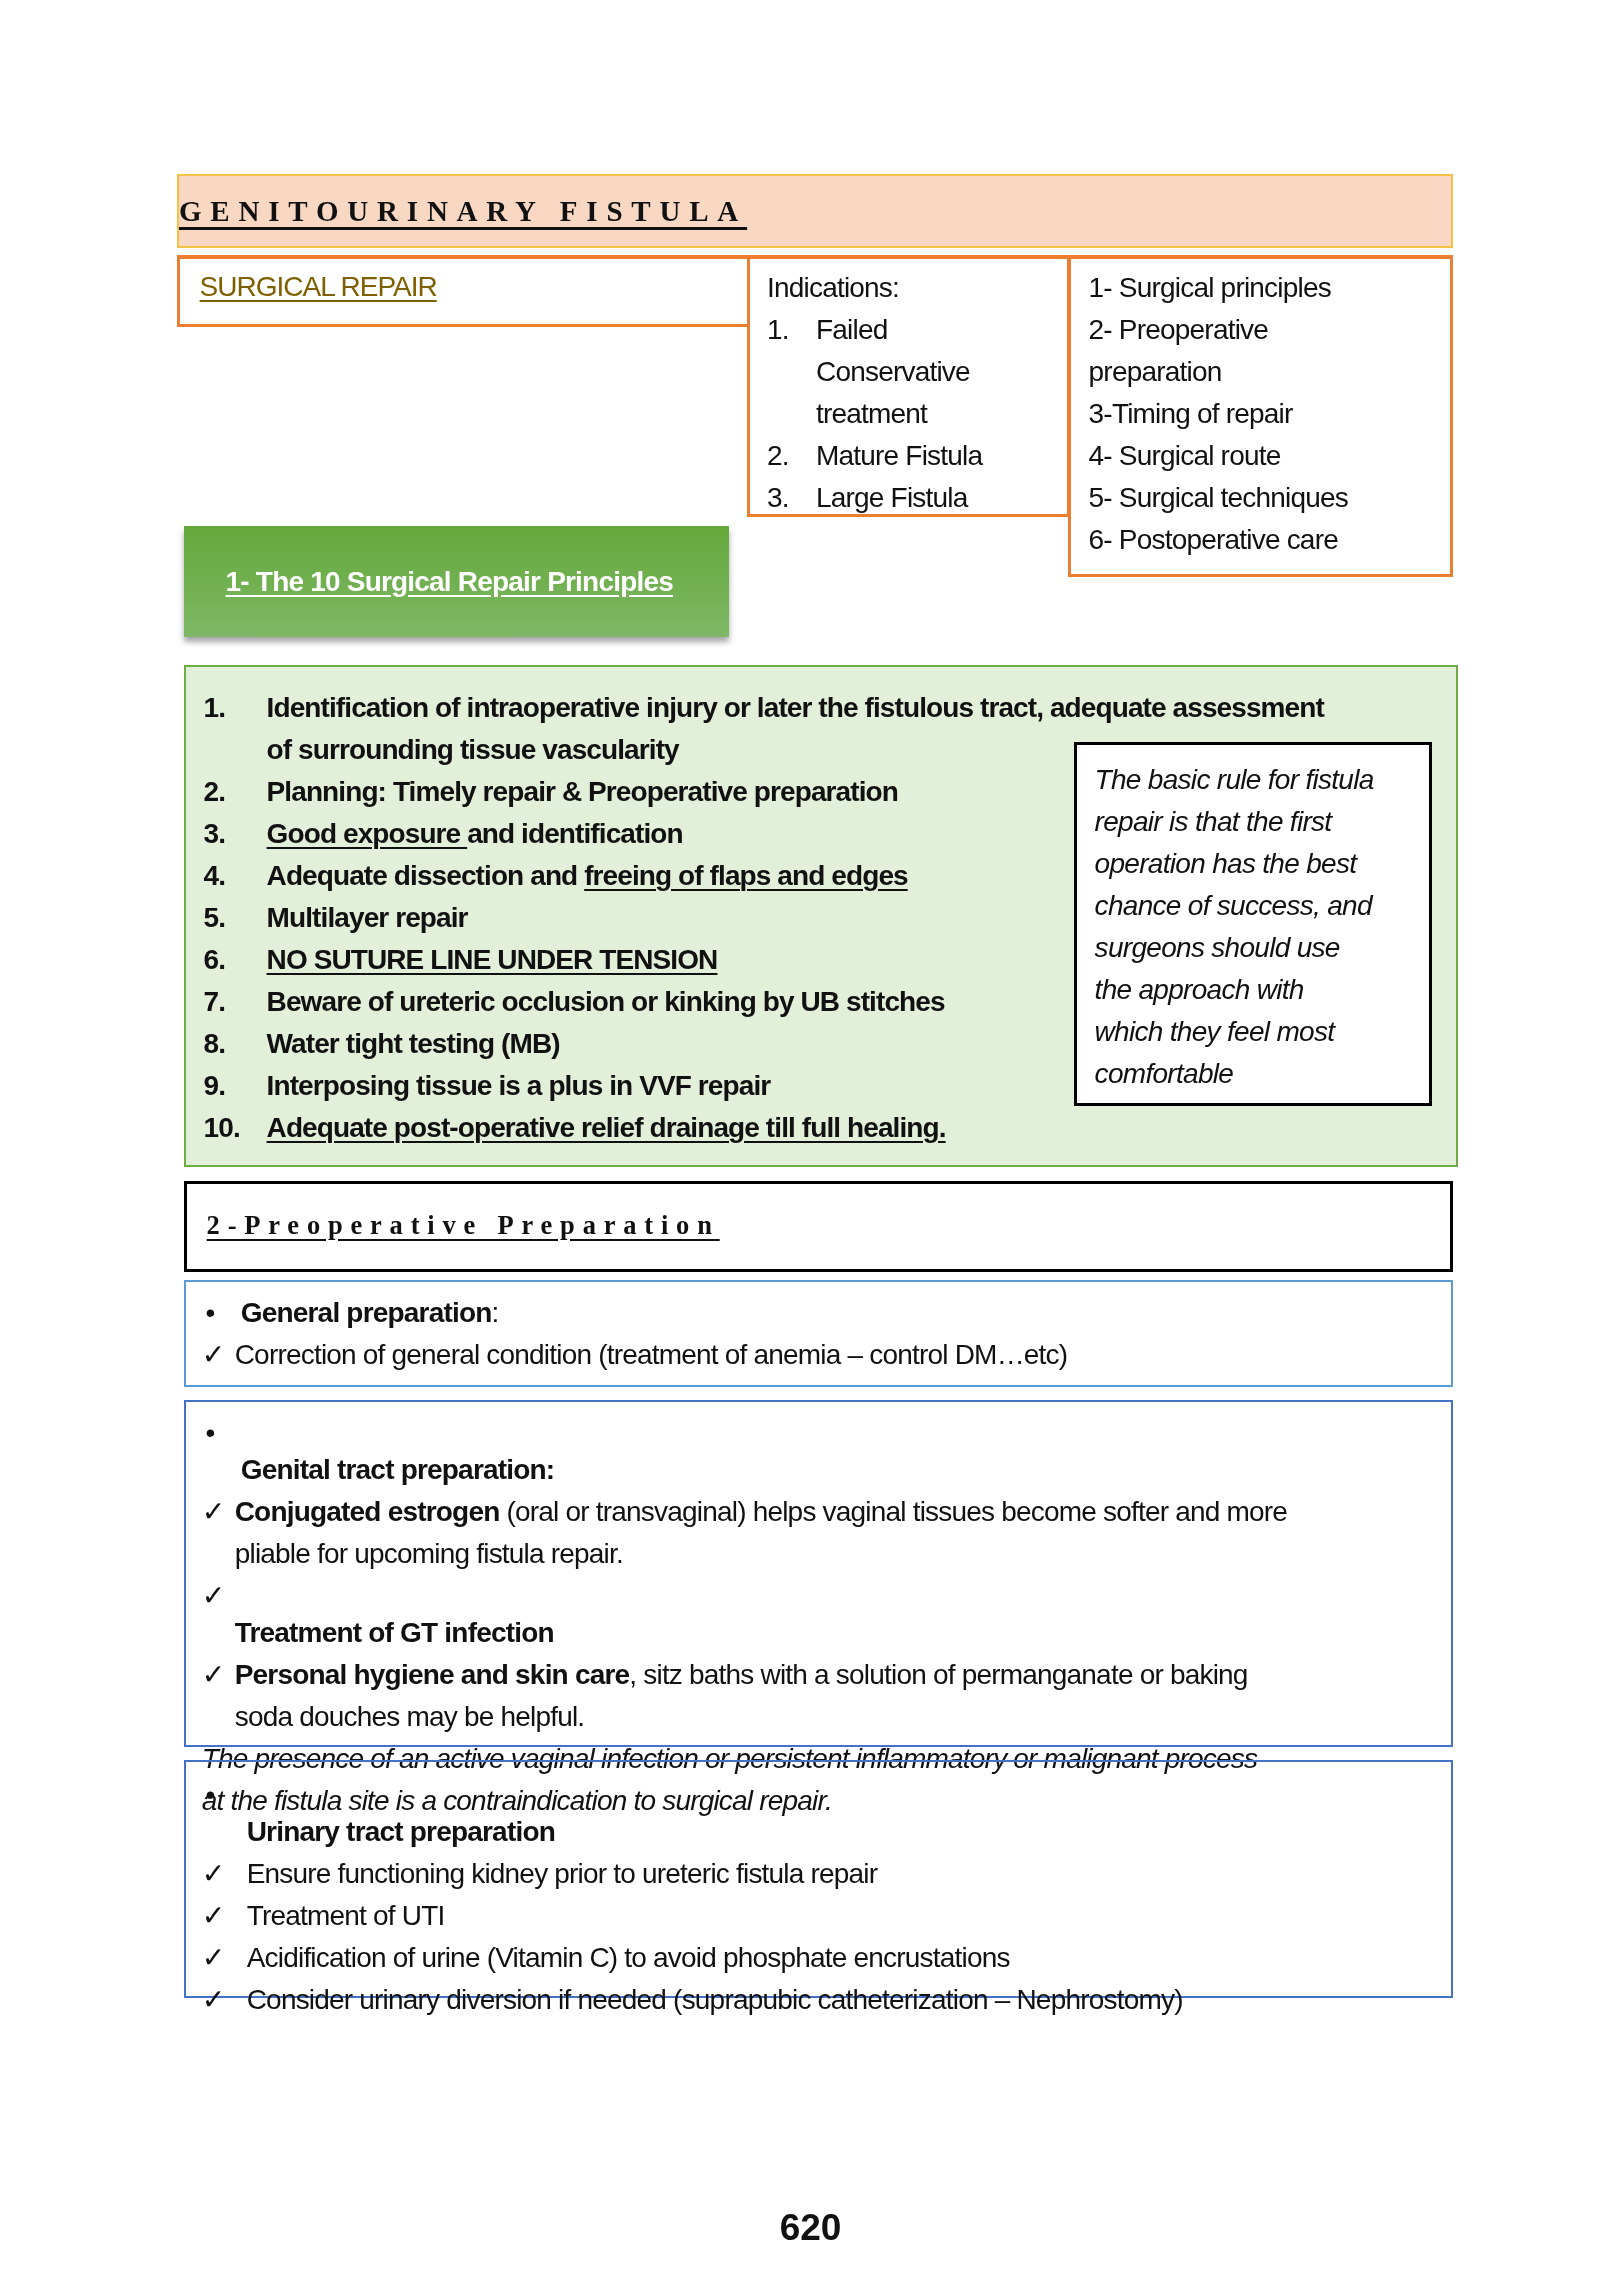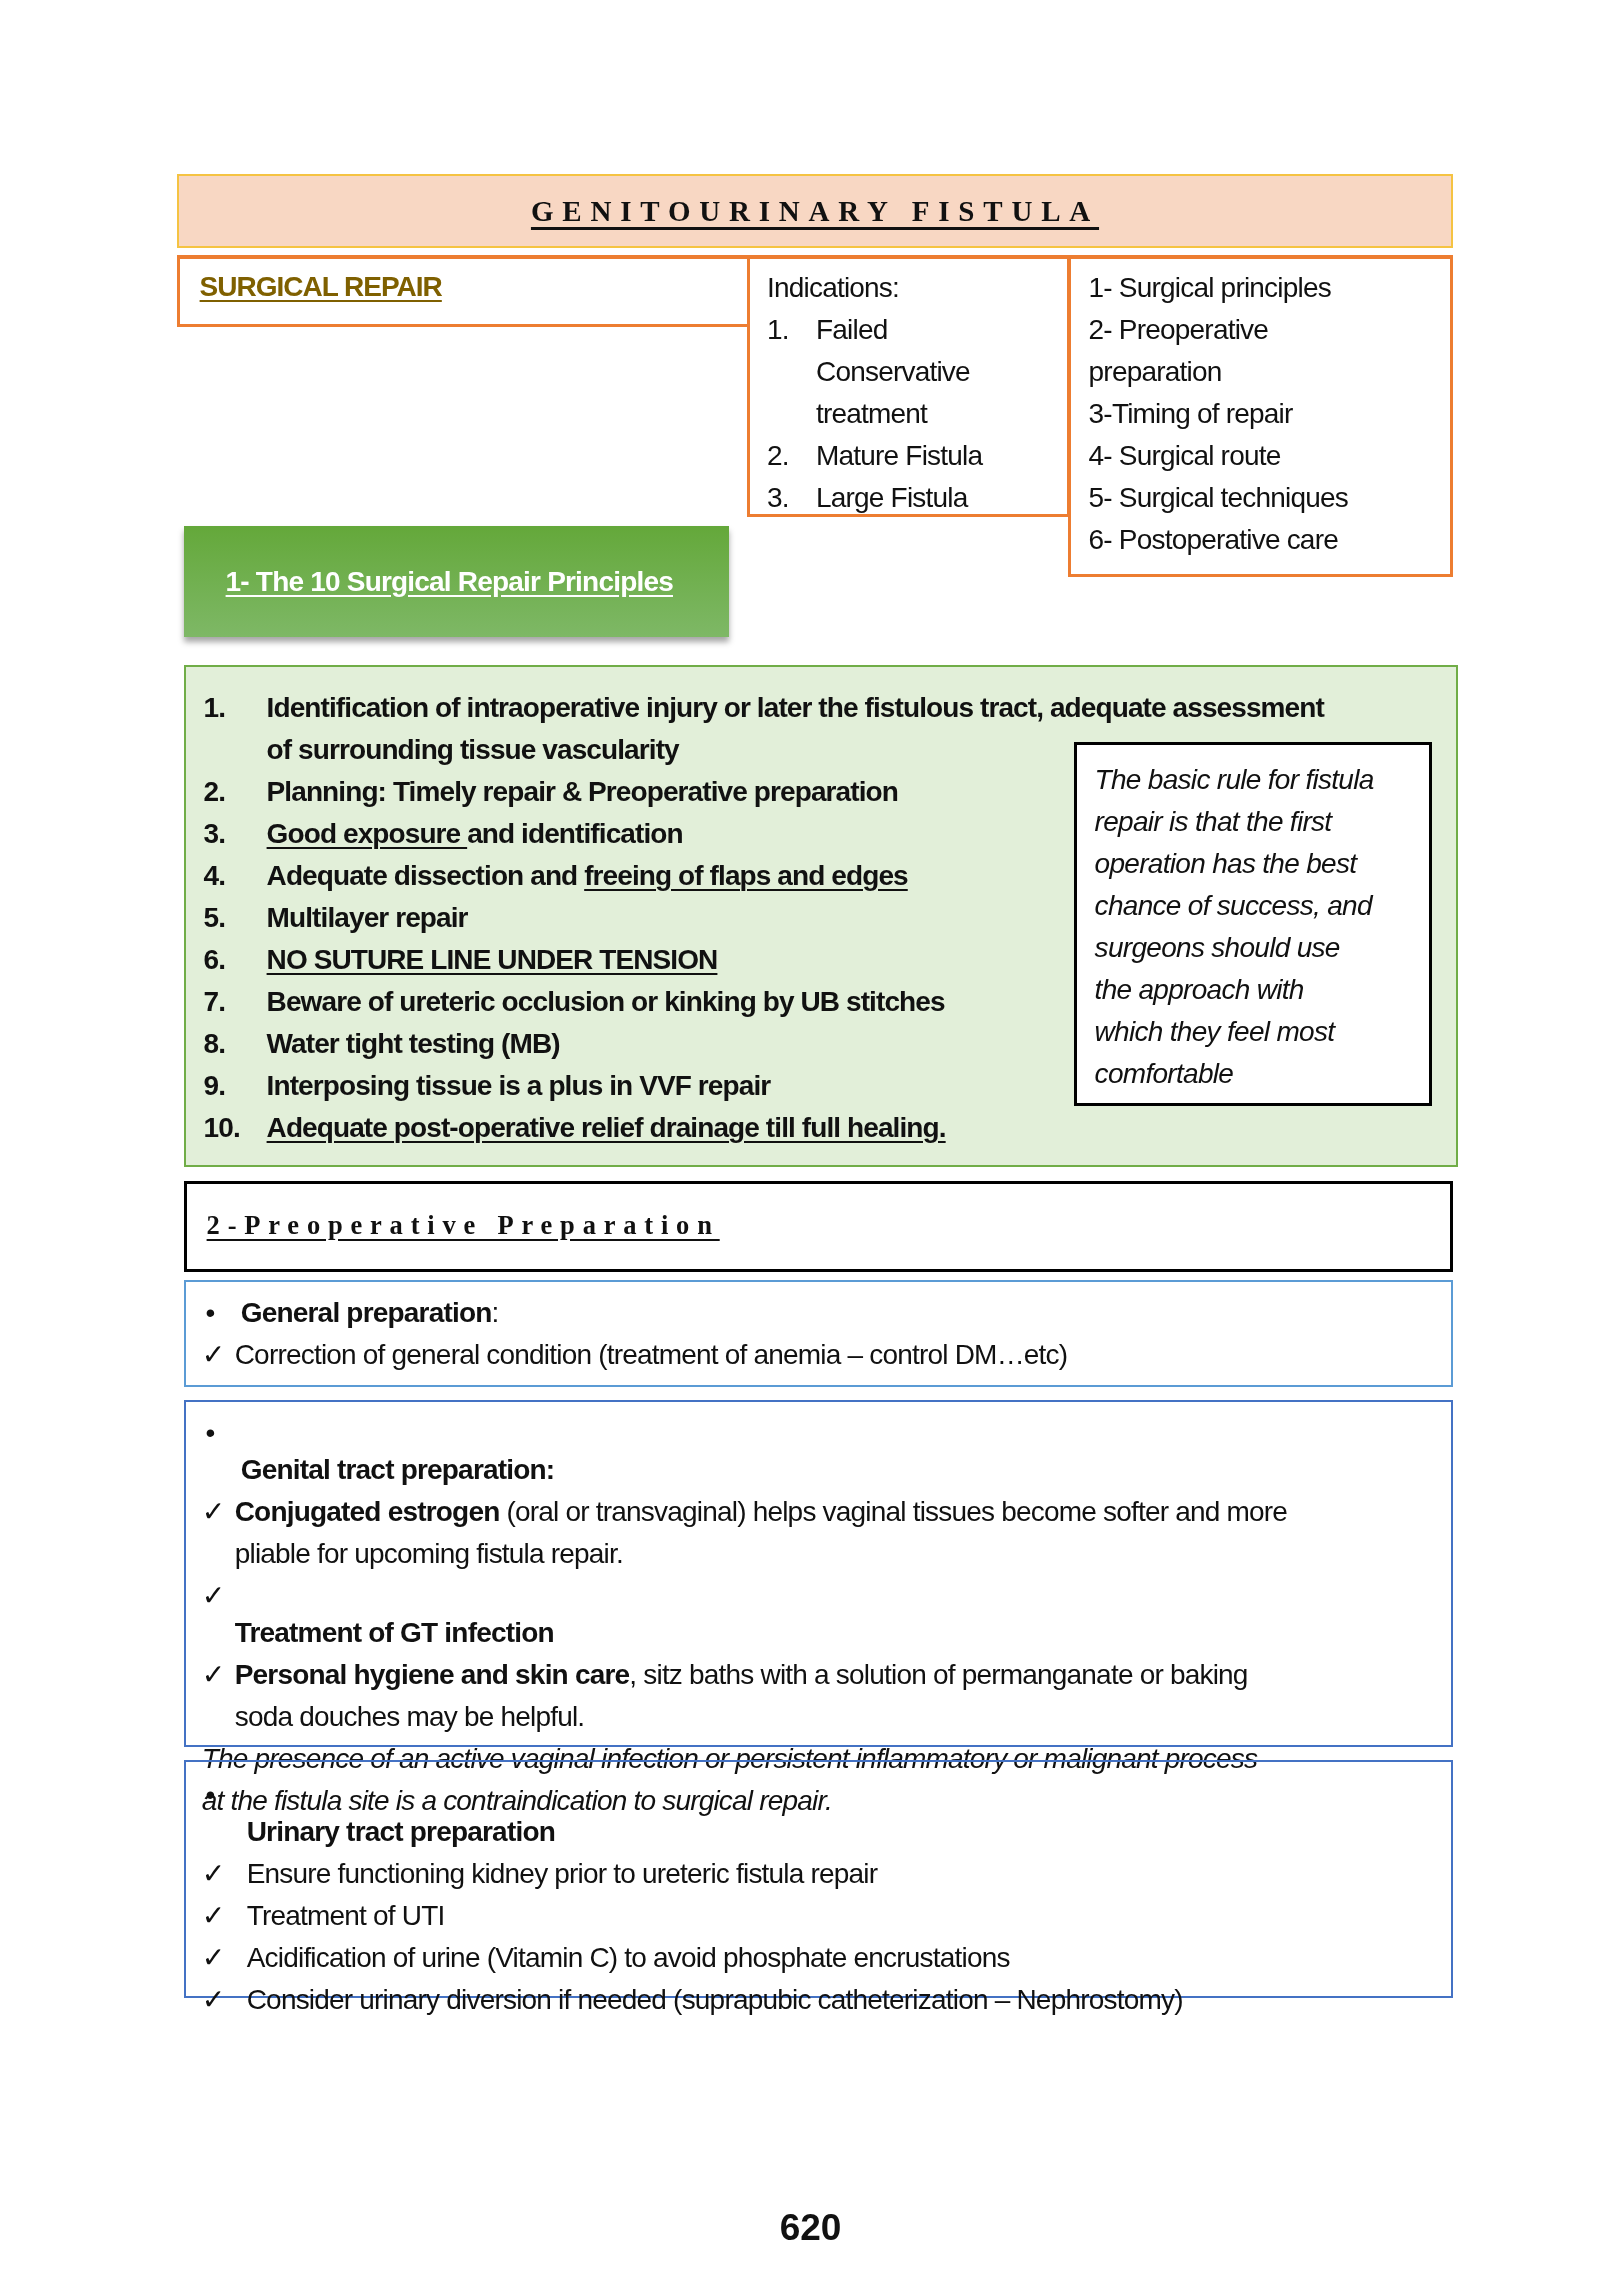--- a/index.html
+++ b/index.html
@@ -1,25 +1,25 @@
 <!DOCTYPE html>
 <html><head>
 <meta charset="utf-8">
 <style>
   html, body { margin:0; padding:0; }
   body { width:1621px; height:2293px; background:#ffffff; position:relative; overflow:hidden;
          font-family:"Liberation Sans", sans-serif; color:#111; }
   .abs { position:absolute; box-sizing:border-box; }
 
   #title-box { left:177px; top:174px; width:1276px; height:74px; background:#f8d7c3;
-               border:2.9px solid #f5c342; display:flex; align-items:center; justify-content:center; }
+               border:2.9px solid #f5c342; display:flex; align-items:center; justify-content:flex-start; }
   #title-box span { font-family:"Liberation Serif", serif; font-weight:bold; font-size:29px;
                     letter-spacing:8.8px; text-decoration:underline; text-decoration-thickness:2.9px; text-underline-offset:5.9px; }
 
-  #surg-box { left:177px; top:255px; width:572px; height:72px; border:3.9px solid #ed7d31; border-right:none; border-top-width:4.9px;font-weight:bold; }
+  #surg-box { left:177px; top:255px; width:572px; height:72px; border:3.9px solid #ed7d31; border-right:none; border-top-width:4.9px; }
   #surg-box span { position:absolute; left:19.6px; top:11.8px; font-size:28px; color:#7f6000; text-decoration:underline;
                    text-underline-offset:3.9px; letter-spacing:-1px; }
 
   #ind-box { left:747px; top:255px; width:323px; height:262px; border:3.9px solid #ed7d31; border-top-width:4.9px; }
   #topics-box { left:1068px; top:255px; width:385px; height:322px; border:3.9px solid #ed7d31; border-top-width:4.9px; }
   .plain { font-size:28px; line-height:42px; letter-spacing:-0.8px; }
   #ind-box .plain { position:absolute; left:17px; top:7.8px; }
   #topics-box .plain { position:absolute; left:17.6px; top:7.8px; }
   .ol-row { display:flex; }
   .ol-num { width:49px; flex:none; }

